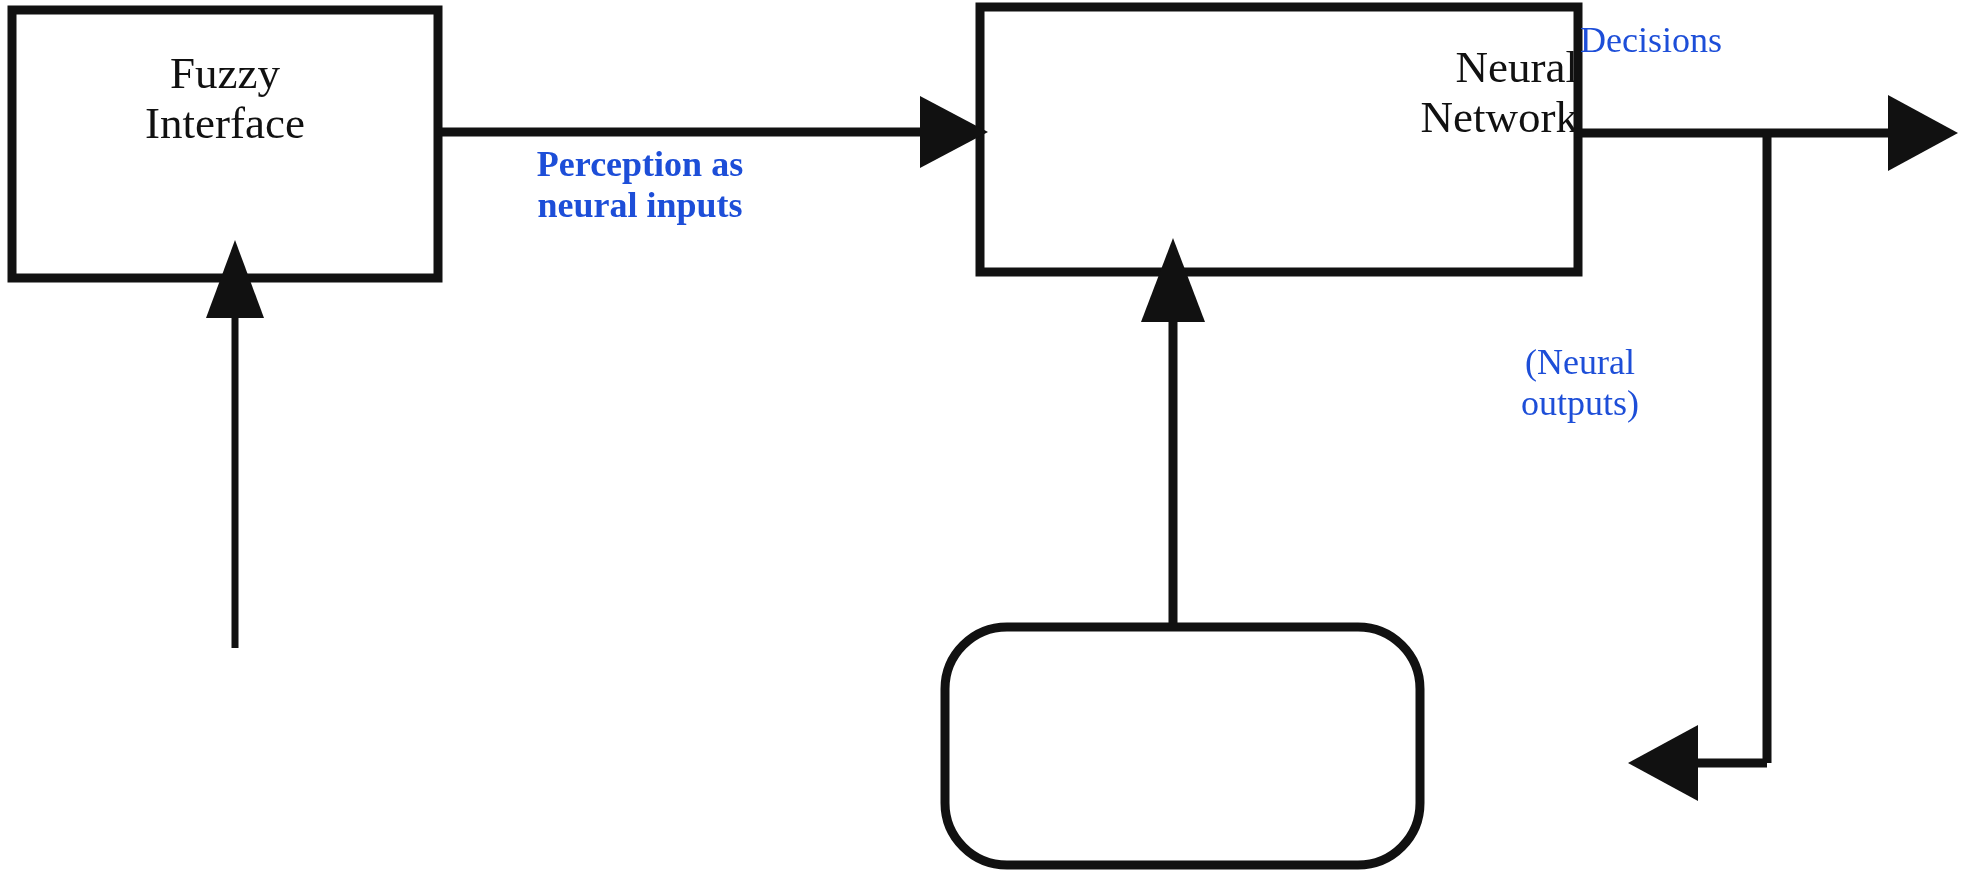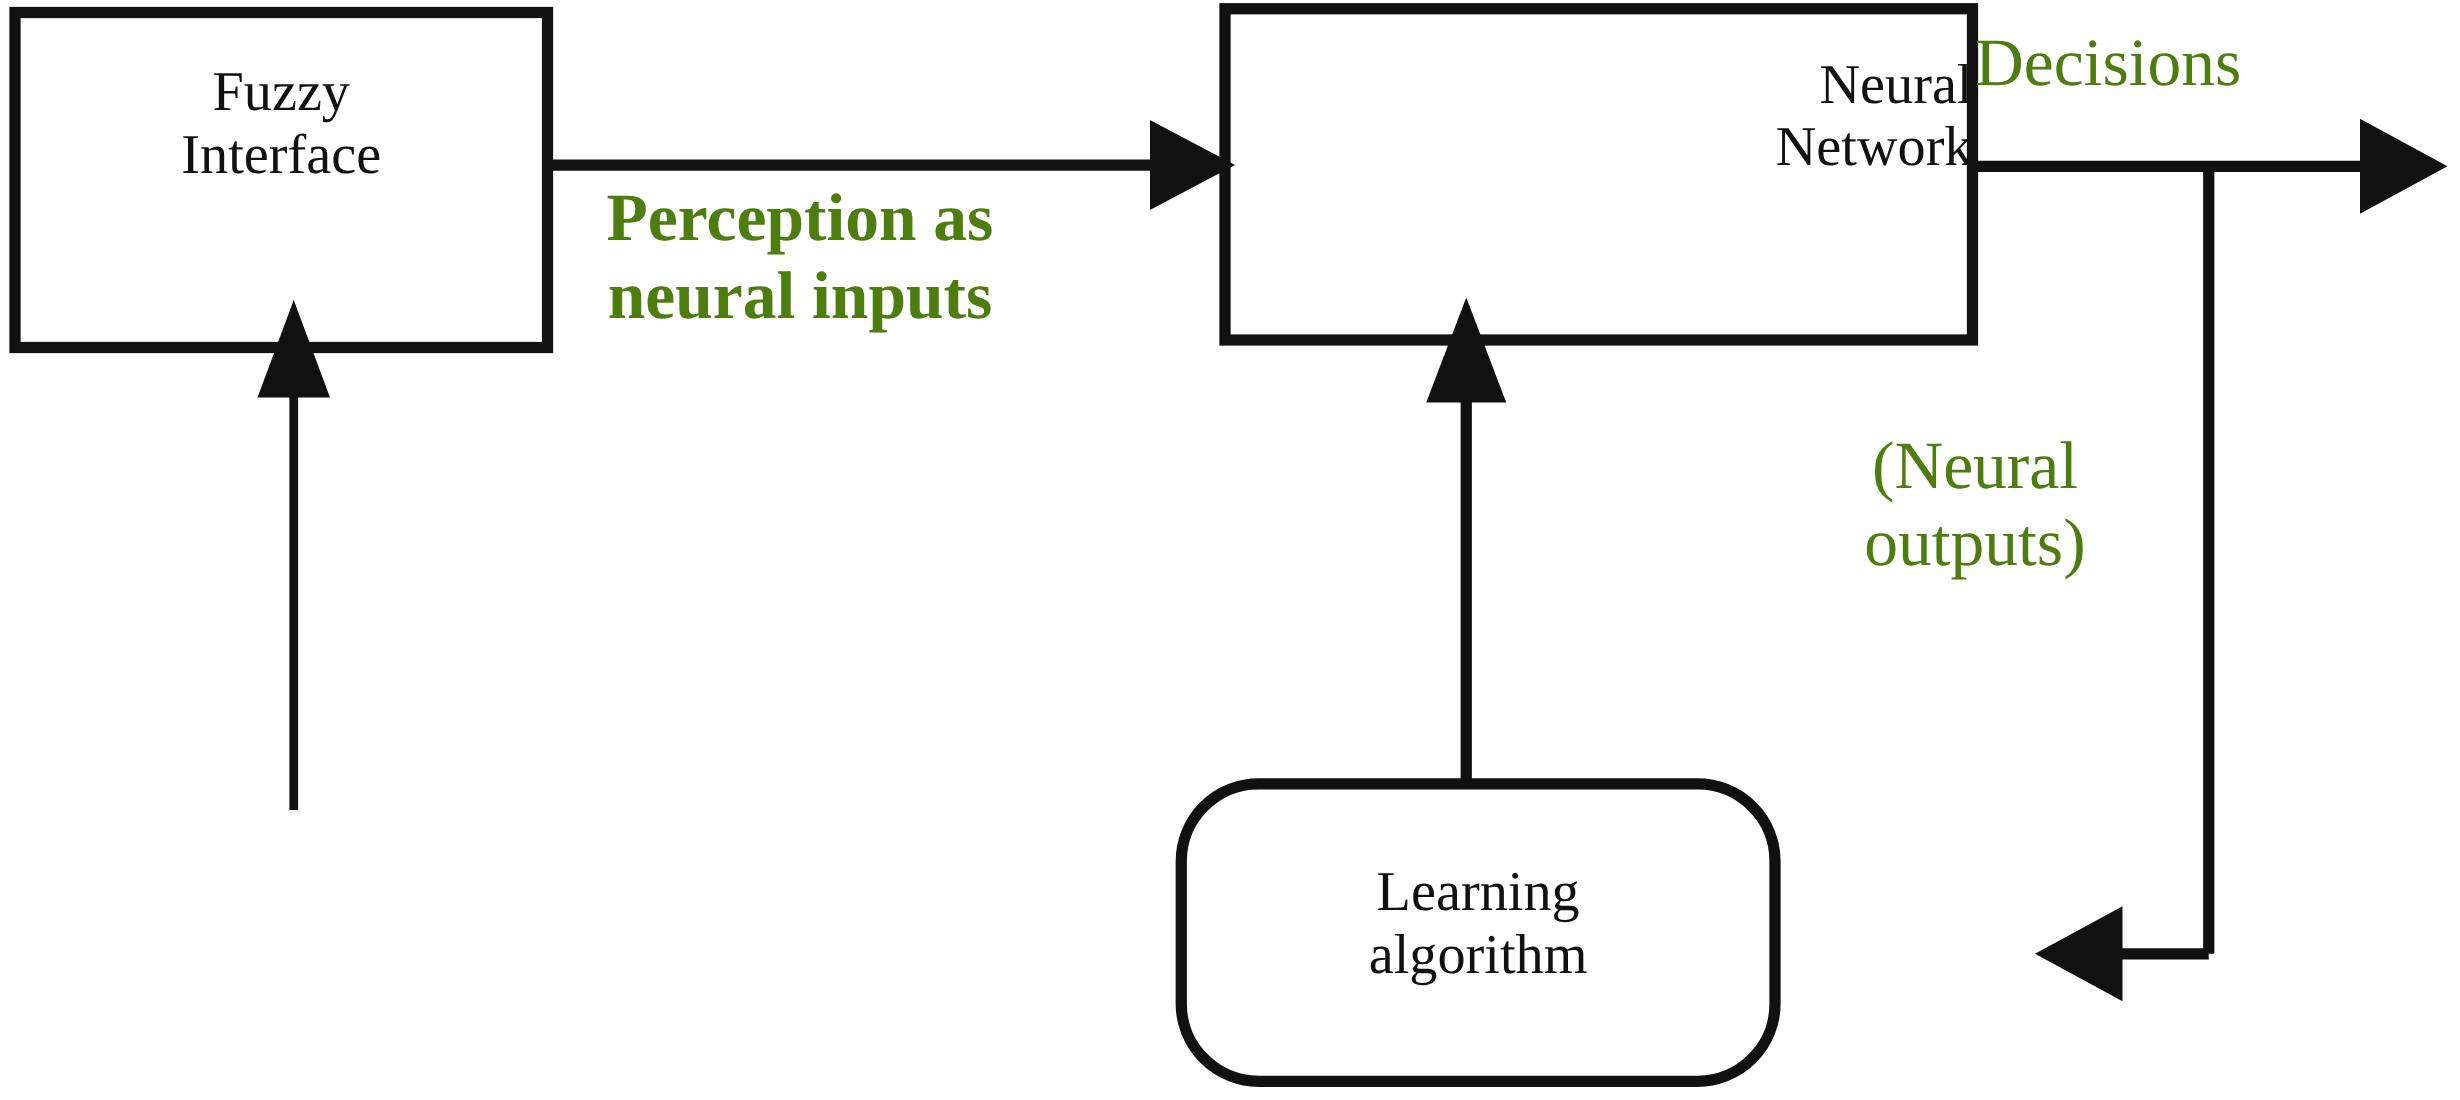--- a/index.html
+++ b/index.html
@@ -28,22 +28,22 @@
     color: #111111;
     font-size: 45px;
     line-height: 1.12;
     font-family: "Liberation Serif", "DejaVu Serif", serif;
     white-space: pre-line;
     pointer-events: none;
   }
   .edge-label {
     position: absolute;
     text-align: center;
-    color: #4d7c0f;
-    font-size: 54px;
+    color: #1d4ed8;
+    font-size: 36px;
     line-height: 1.14;
     font-family: "Liberation Serif", "DejaVu Serif", serif;
     white-space: pre-line;
     pointer-events: none;
   }
   .lbl-fuzzy      { left: 12px;   top: 48px;  width: 426px; }
   .lbl-neural     { left: 980px;  top: 42px;  width: 598px; text-align: right; }
   .lbl-learning   { left: 945px;  top: 688px; width: 475px; }
   .lbl-perception { left: 400px;  top: 144px; width: 480px; font-weight: bold; }
   .lbl-linguistic { left: 20px;   top: 662px; width: 400px; }
@@ -90,22 +90,20 @@
     </g>
 
   </svg>
 
   <div class="node-label lbl-fuzzy">Fuzzy
 Interface</div>
 
   <div class="node-label lbl-neural">Neural
 Network</div>
 
-  <div class="node-label lbl-learning">Learning
-algorithm</div>
 
 
   <div class="edge-label lbl-perception">Perception as
 neural inputs</div>
 
   <div class="edge-label lbl-decisions">Decisions</div>
 
   <div class="edge-label lbl-neuralout">(Neural
 outputs)</div>
 

